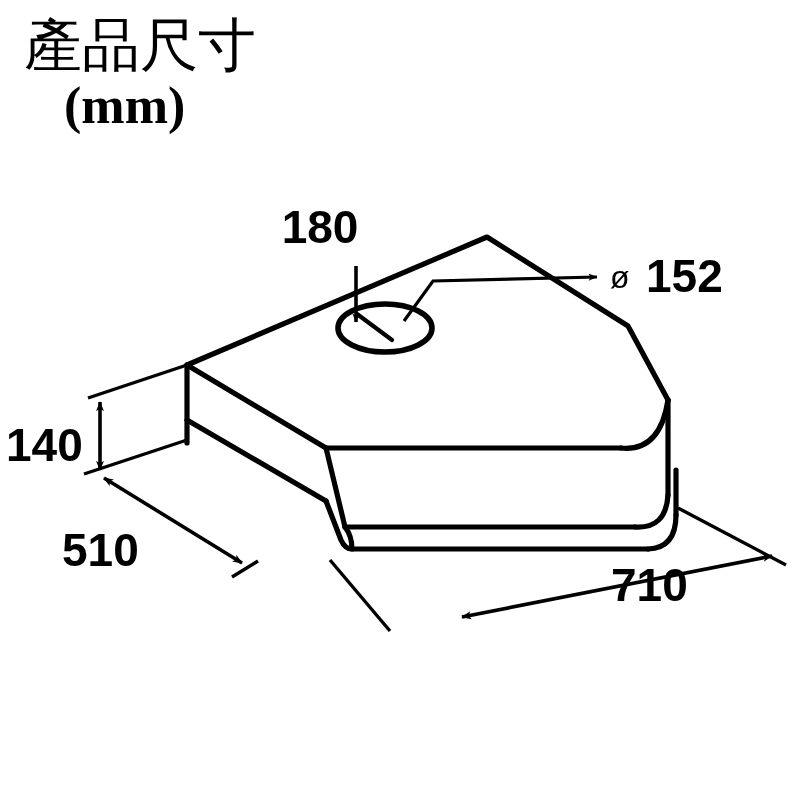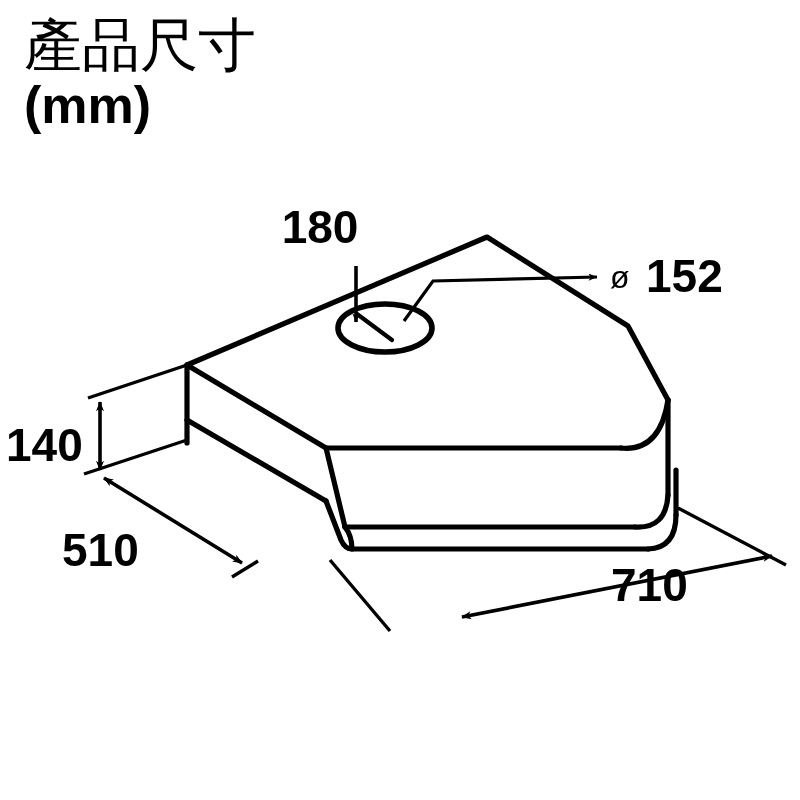--- a/index.html
+++ b/index.html
@@ -33,24 +33,25 @@
     letter-spacing: 0px;
     color: #000000;
     white-space: nowrap;
   }
   #title-block .line.cjk {
     font-family: "DejaVu Sans", "Liberation Sans", sans-serif;
     font-weight: 400;
     font-size: 58px;
   }
   #title-block .line.unit {
-    font-family: Liberation Sans, sans-serif;
+    font-family: Liberation Serif, serif;
     font-weight: 700;
     font-size: 52px;
     margin-top: 4px;
+    margin-left: 40px;
   }
   #drawing-svg {
     position: absolute;
     left: 0;
     top: 0;
     width: 800px;
     height: 800px;
   }
   .dim-text {
     font-family: "Liberation Sans", "DejaVu Sans", sans-serif;

